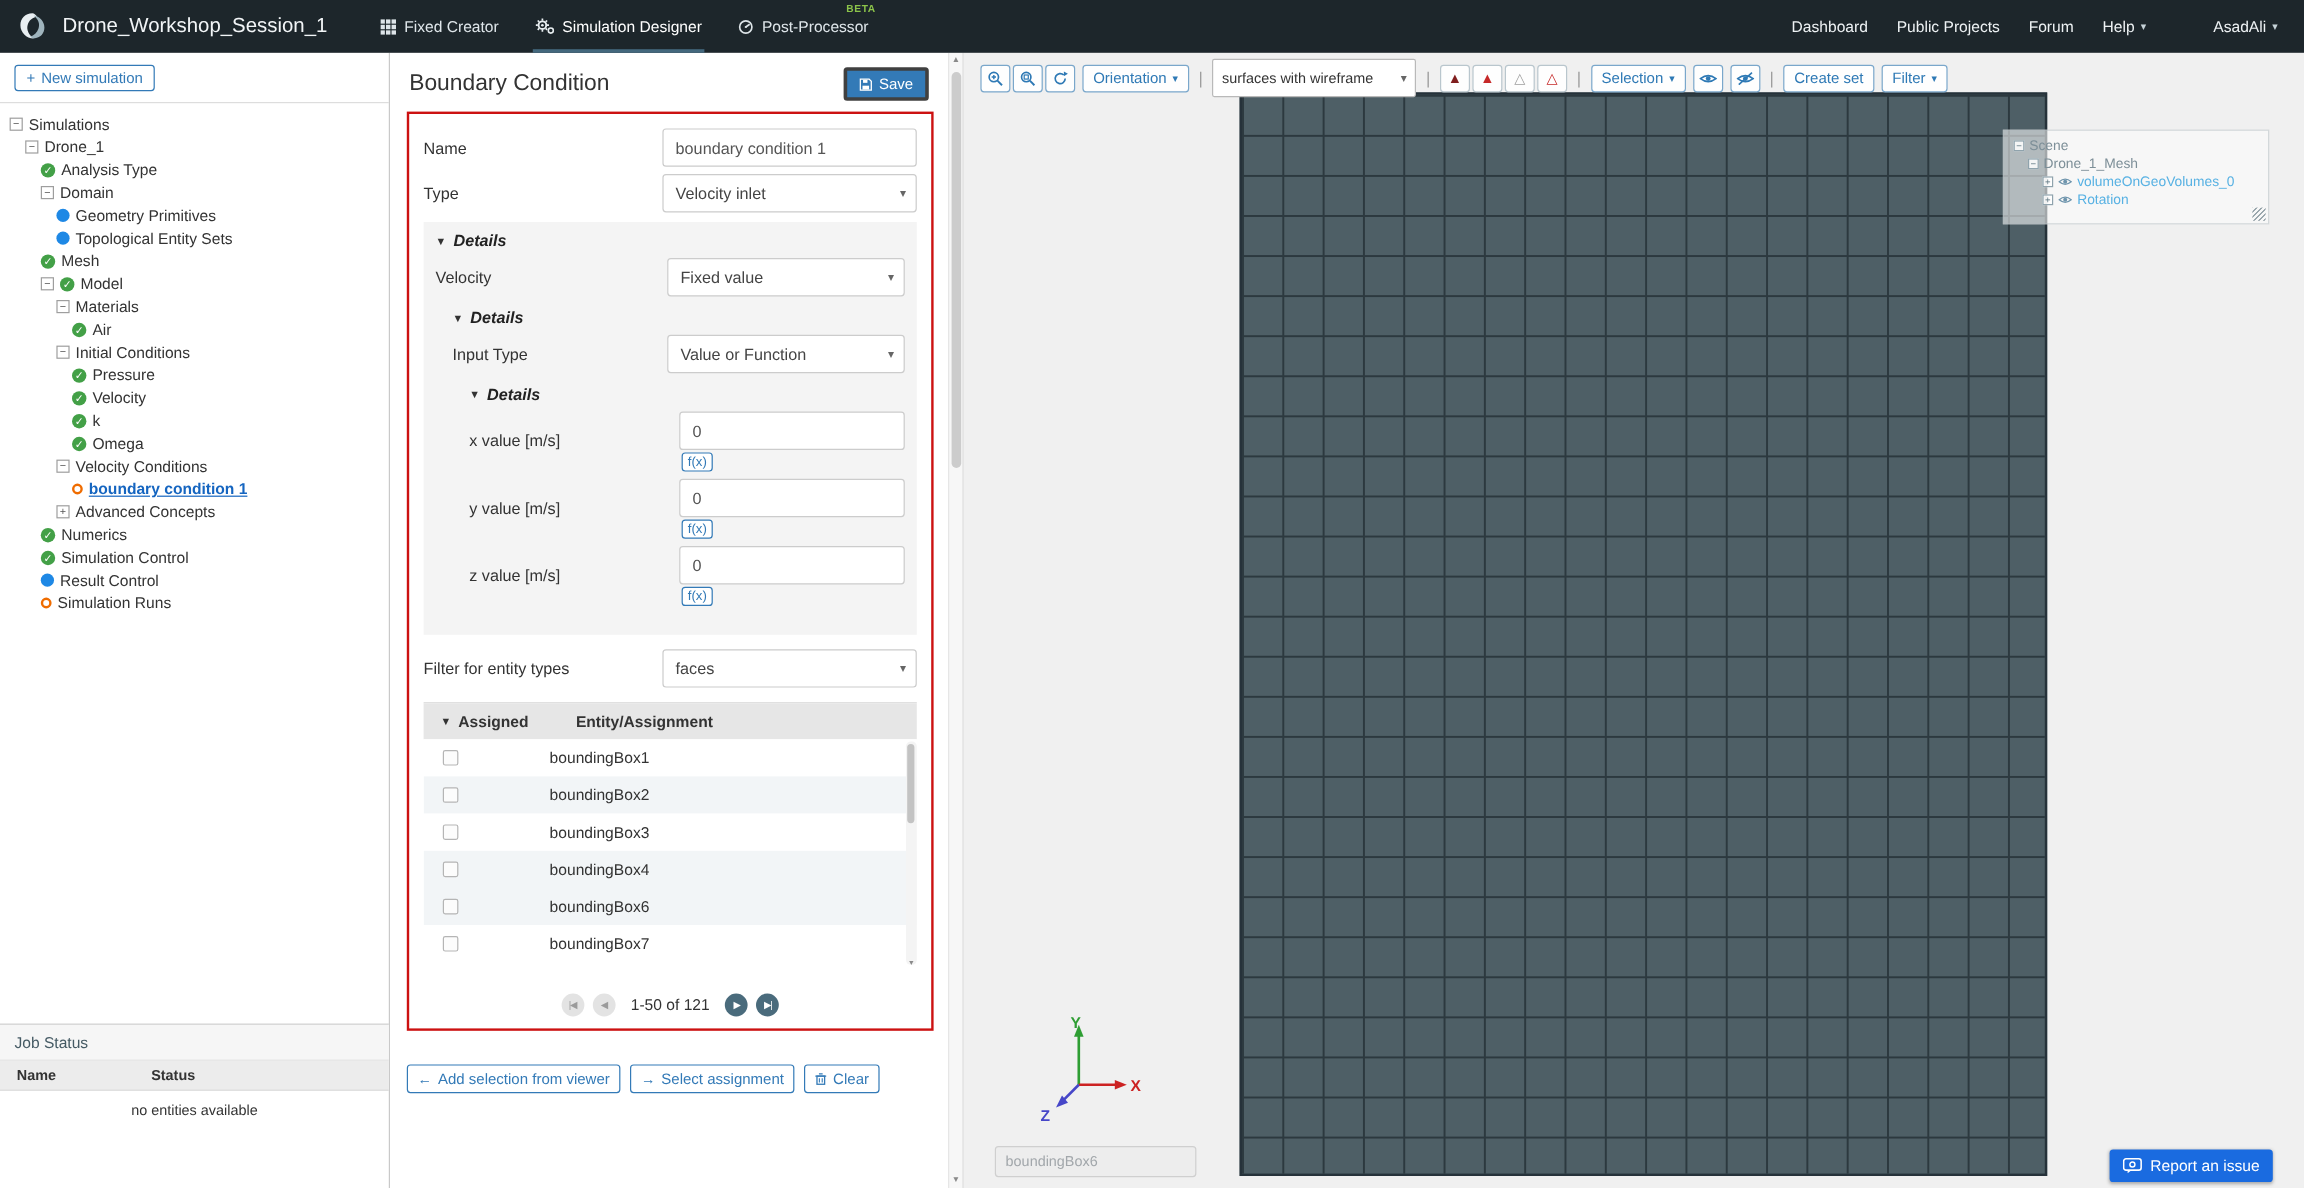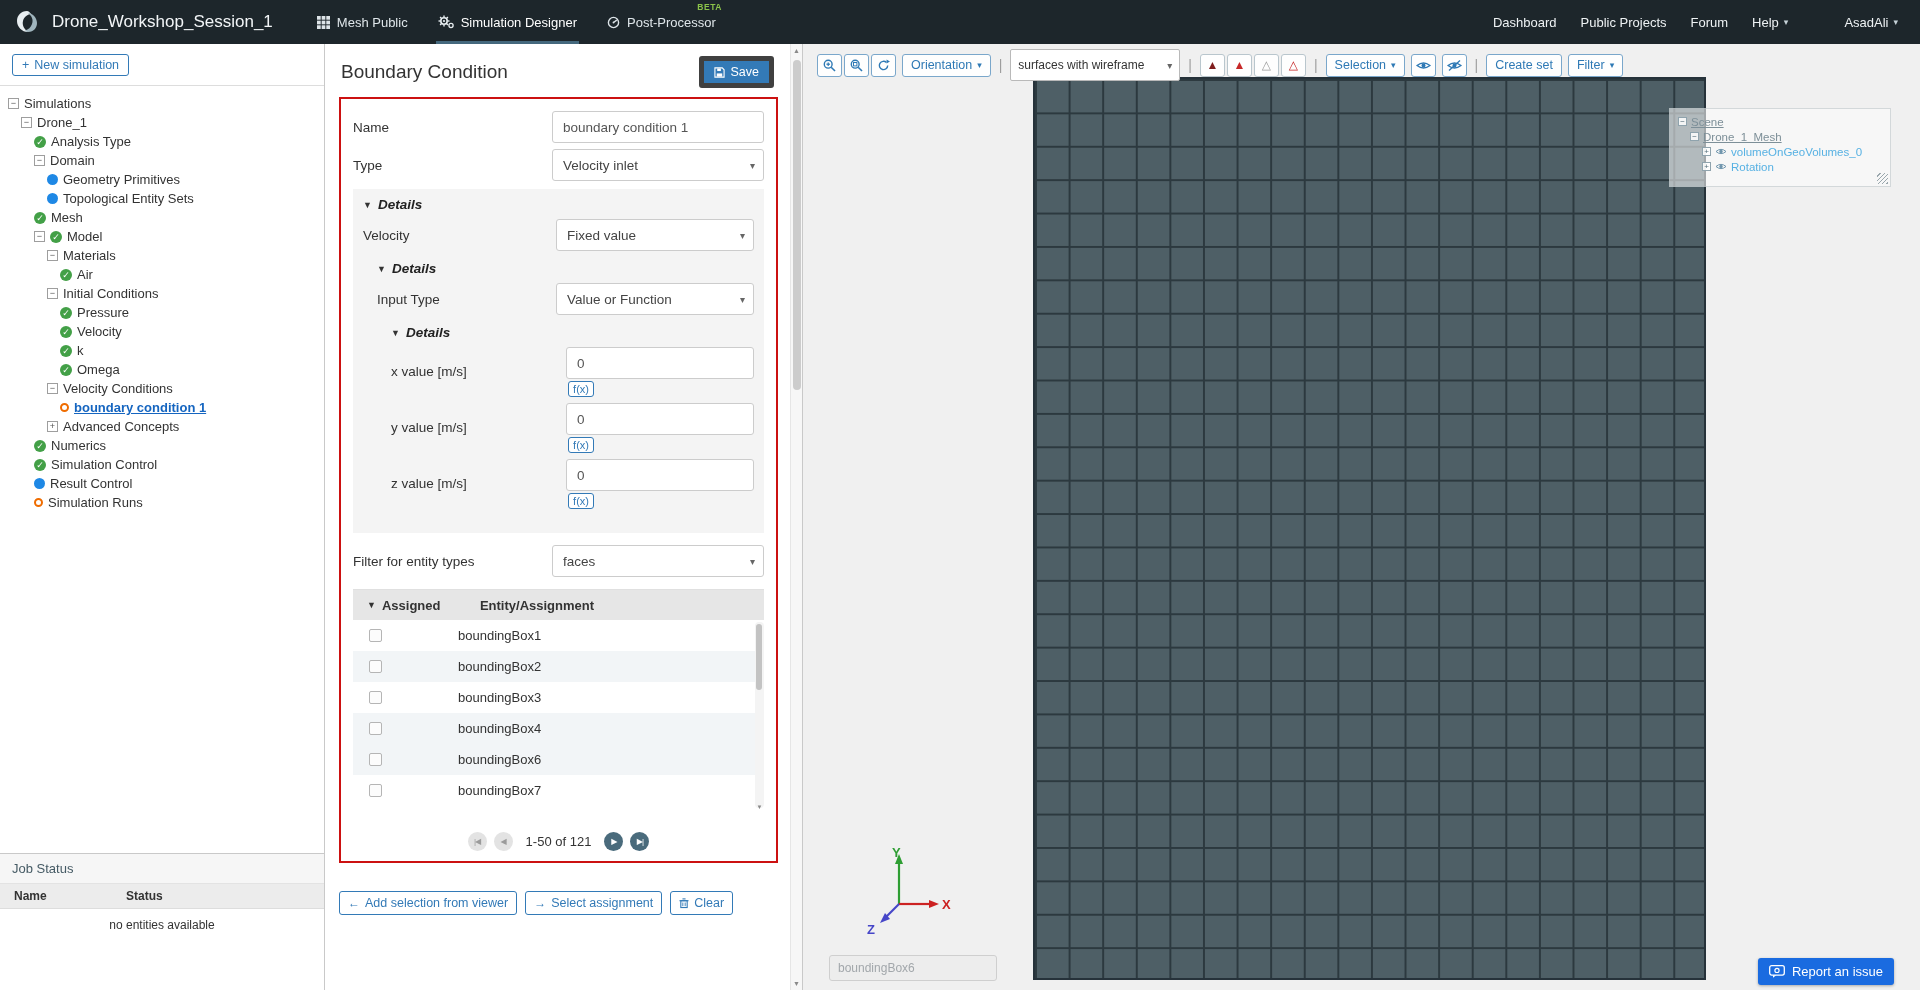--- a/index.html
+++ b/index.html
@@ -39,21 +39,21 @@
   .tree-row.selected .tree-label{color:var(--tree-selected);font-weight:bold;text-decoration:underline;}
   .job-status{border-top:1px solid #c9c9c9;margin-top:11px;}
   .js-header{background:#f6f6f6;padding:7px 12px;font-size:13px;color:#455a64;border-bottom:1px solid #e3e3e3;}
   .js-cols{display:flex;background:#ececec;padding:5px 14px;font-size:12px;font-weight:bold;color:#333;border-bottom:1px solid #ddd;}
   .js-cols span:first-child{width:112px;}
   .js-empty{text-align:center;font-size:12px;color:#333;padding:9px 0 58px;}
   
   .panel{width:478px;min-width:478px;position:relative;border-right:1px solid #c9c9c9;background:#fff;padding-right:12px;}
   .panel-header{display:flex;justify-content:space-between;align-items:center;padding:12px 16px 9px 16px;}
   .panel-title{font-size:19px;color:#333;}
-  .save-btn{background:var(--accent-blue);border:5px solid #404040;color:#fff;font-size:12.5px;padding:4px 10px;border-radius:3px;display:flex;align-items:center;gap:6px;cursor:pointer;}
+  .save-btn{background:var(--accent-blue);border:3px solid #404040;color:#fff;font-size:12.5px;padding:4px 10px;border-radius:3px;display:flex;align-items:center;gap:6px;cursor:pointer;}
   .red-box{margin:0 12px 0 14px;border:2px solid var(--highlight-red);padding:12px 12px 8px;}
   .frow{display:flex;align-items:center;justify-content:space-between;margin-bottom:6px;}
   .flabel{font-size:13.5px;color:#333;}
   .input{height:32px;border:1px solid #ccc;border-radius:3px;font-size:13.5px;color:#555;padding:0 10px;background:#fff;}
   .w210{width:212px;}
   .select{height:32px;border:1px solid #ccc;border-radius:3px;background:#fff;display:flex;align-items:center;justify-content:space-between;font-size:13.5px;color:#444;padding:0 8px 0 10px;cursor:pointer;}
   .select.w210{width:212px;}
   .select.w196{width:198px;}
   .sel-caret{font-size:10px;color:#666;margin-left:6px;}
   .details-box{background:#f4f4f4;}
@@ -103,21 +103,21 @@
   .mesh-t{border-color:#b9c6cd;}
   .tri-r1{color:#7f1d1d;font-size:12px;}.tri-r2{color:#c62828;font-size:12px;}
   .tri-r3{color:#9e9e9e;font-size:12px;}.tri-r4{color:#c62828;font-size:12px;}
   .mesh{position:absolute;left:230px;top:33px;width:673px;height:903px;background-color:var(--mesh-fill);
     background-image:linear-gradient(to right,var(--mesh-line) 2px,transparent 2px),linear-gradient(to bottom,var(--mesh-line) 2px,transparent 2px);
     background-size:33.6px 33.4px;border:2px solid #26323a;cursor:grab;}
   .scene-tree{position:absolute;left:866px;top:64px;width:222px;background:rgba(251,251,251,.58);border:1px solid rgba(175,185,190,.5);padding:5px 6px 12px 8px;z-index:6;}
   .sc-row{display:flex;align-items:center;gap:4px;height:15px;font-size:11.5px;cursor:pointer;white-space:nowrap;}
   .sc-exp{width:9px;height:9px;min-width:9px;font-size:8px;line-height:7px;border:1px solid #8fa3ad;background:rgba(255,255,255,.85);color:#546e7a;display:inline-flex;align-items:center;justify-content:center;}
   .sc-eye{display:inline-flex;align-items:center;}
-  .sc-gray{color:#7d8f98;text-decoration:underline;}
+  .sc-gray{color:#7d8f98;}
   .sc-blue{color:#57b1e3;}
   .resize-handle{position:absolute;right:2px;bottom:2px;width:11px;height:11px;background:repeating-linear-gradient(135deg,transparent 0 2px,#9aa7ad 2px 3px);cursor:nwse-resize;}
   .axes{position:absolute;left:56px;top:800px;}
   .entity-box{position:absolute;left:26px;top:911px;width:168px;height:26px;background:#ededed;border:1px solid #cfcfcf;border-radius:3px;color:#a2a7ab;font-size:12px;padding:0 8px;}
   .report-btn{position:absolute;right:26px;bottom:5px;background:var(--report-blue);color:#fff;border:none;border-radius:3px;font-size:13px;padding:6px 11px;display:flex;align-items:center;gap:7px;cursor:pointer;box-shadow:0 1px 3px rgba(0,0,0,.3);z-index:7;}
 </style>
 </head>
 <body>
 
 <div class="navbar" data-name="top-navbar">
@@ -138,21 +138,21 @@
               <rect x="10" y="0" width="4" height="4"></rect>
               <rect x="0" y="5" width="4" height="4"></rect>
               <rect x="5" y="5" width="4" height="4"></rect>
               <rect x="10" y="5" width="4" height="4"></rect>
               <rect x="0" y="10" width="4" height="4"></rect>
               <rect x="5" y="10" width="4" height="4"></rect>
               <rect x="10" y="10" width="4" height="4"></rect>
             </g>
           </svg>
       </span>
-      <span data-name="tab-label">Mesh Public</span>
+      <span data-name="tab-label">Fixed Creator</span>
     </div>
     <div class="tab active" data-name="tab-simulation-designer">
       <span class="tab-icon" data-name="gears-icon">
         <svg width="16" height="14" viewBox="0 0 16 14">
             <circle cx="6" cy="6" r="3.2" fill="none" stroke="#e8eef1" stroke-width="1.6"></circle>
             <circle cx="6" cy="6" r="1.1" fill="#e8eef1"></circle>
             <g stroke="#e8eef1" stroke-width="1.4">
               <line x1="6" y1="0.5" x2="6" y2="2.2"></line>
               <line x1="6" y1="9.8" x2="6" y2="11.5"></line>
               <line x1="0.5" y1="6" x2="2.2" y2="6"></line>

